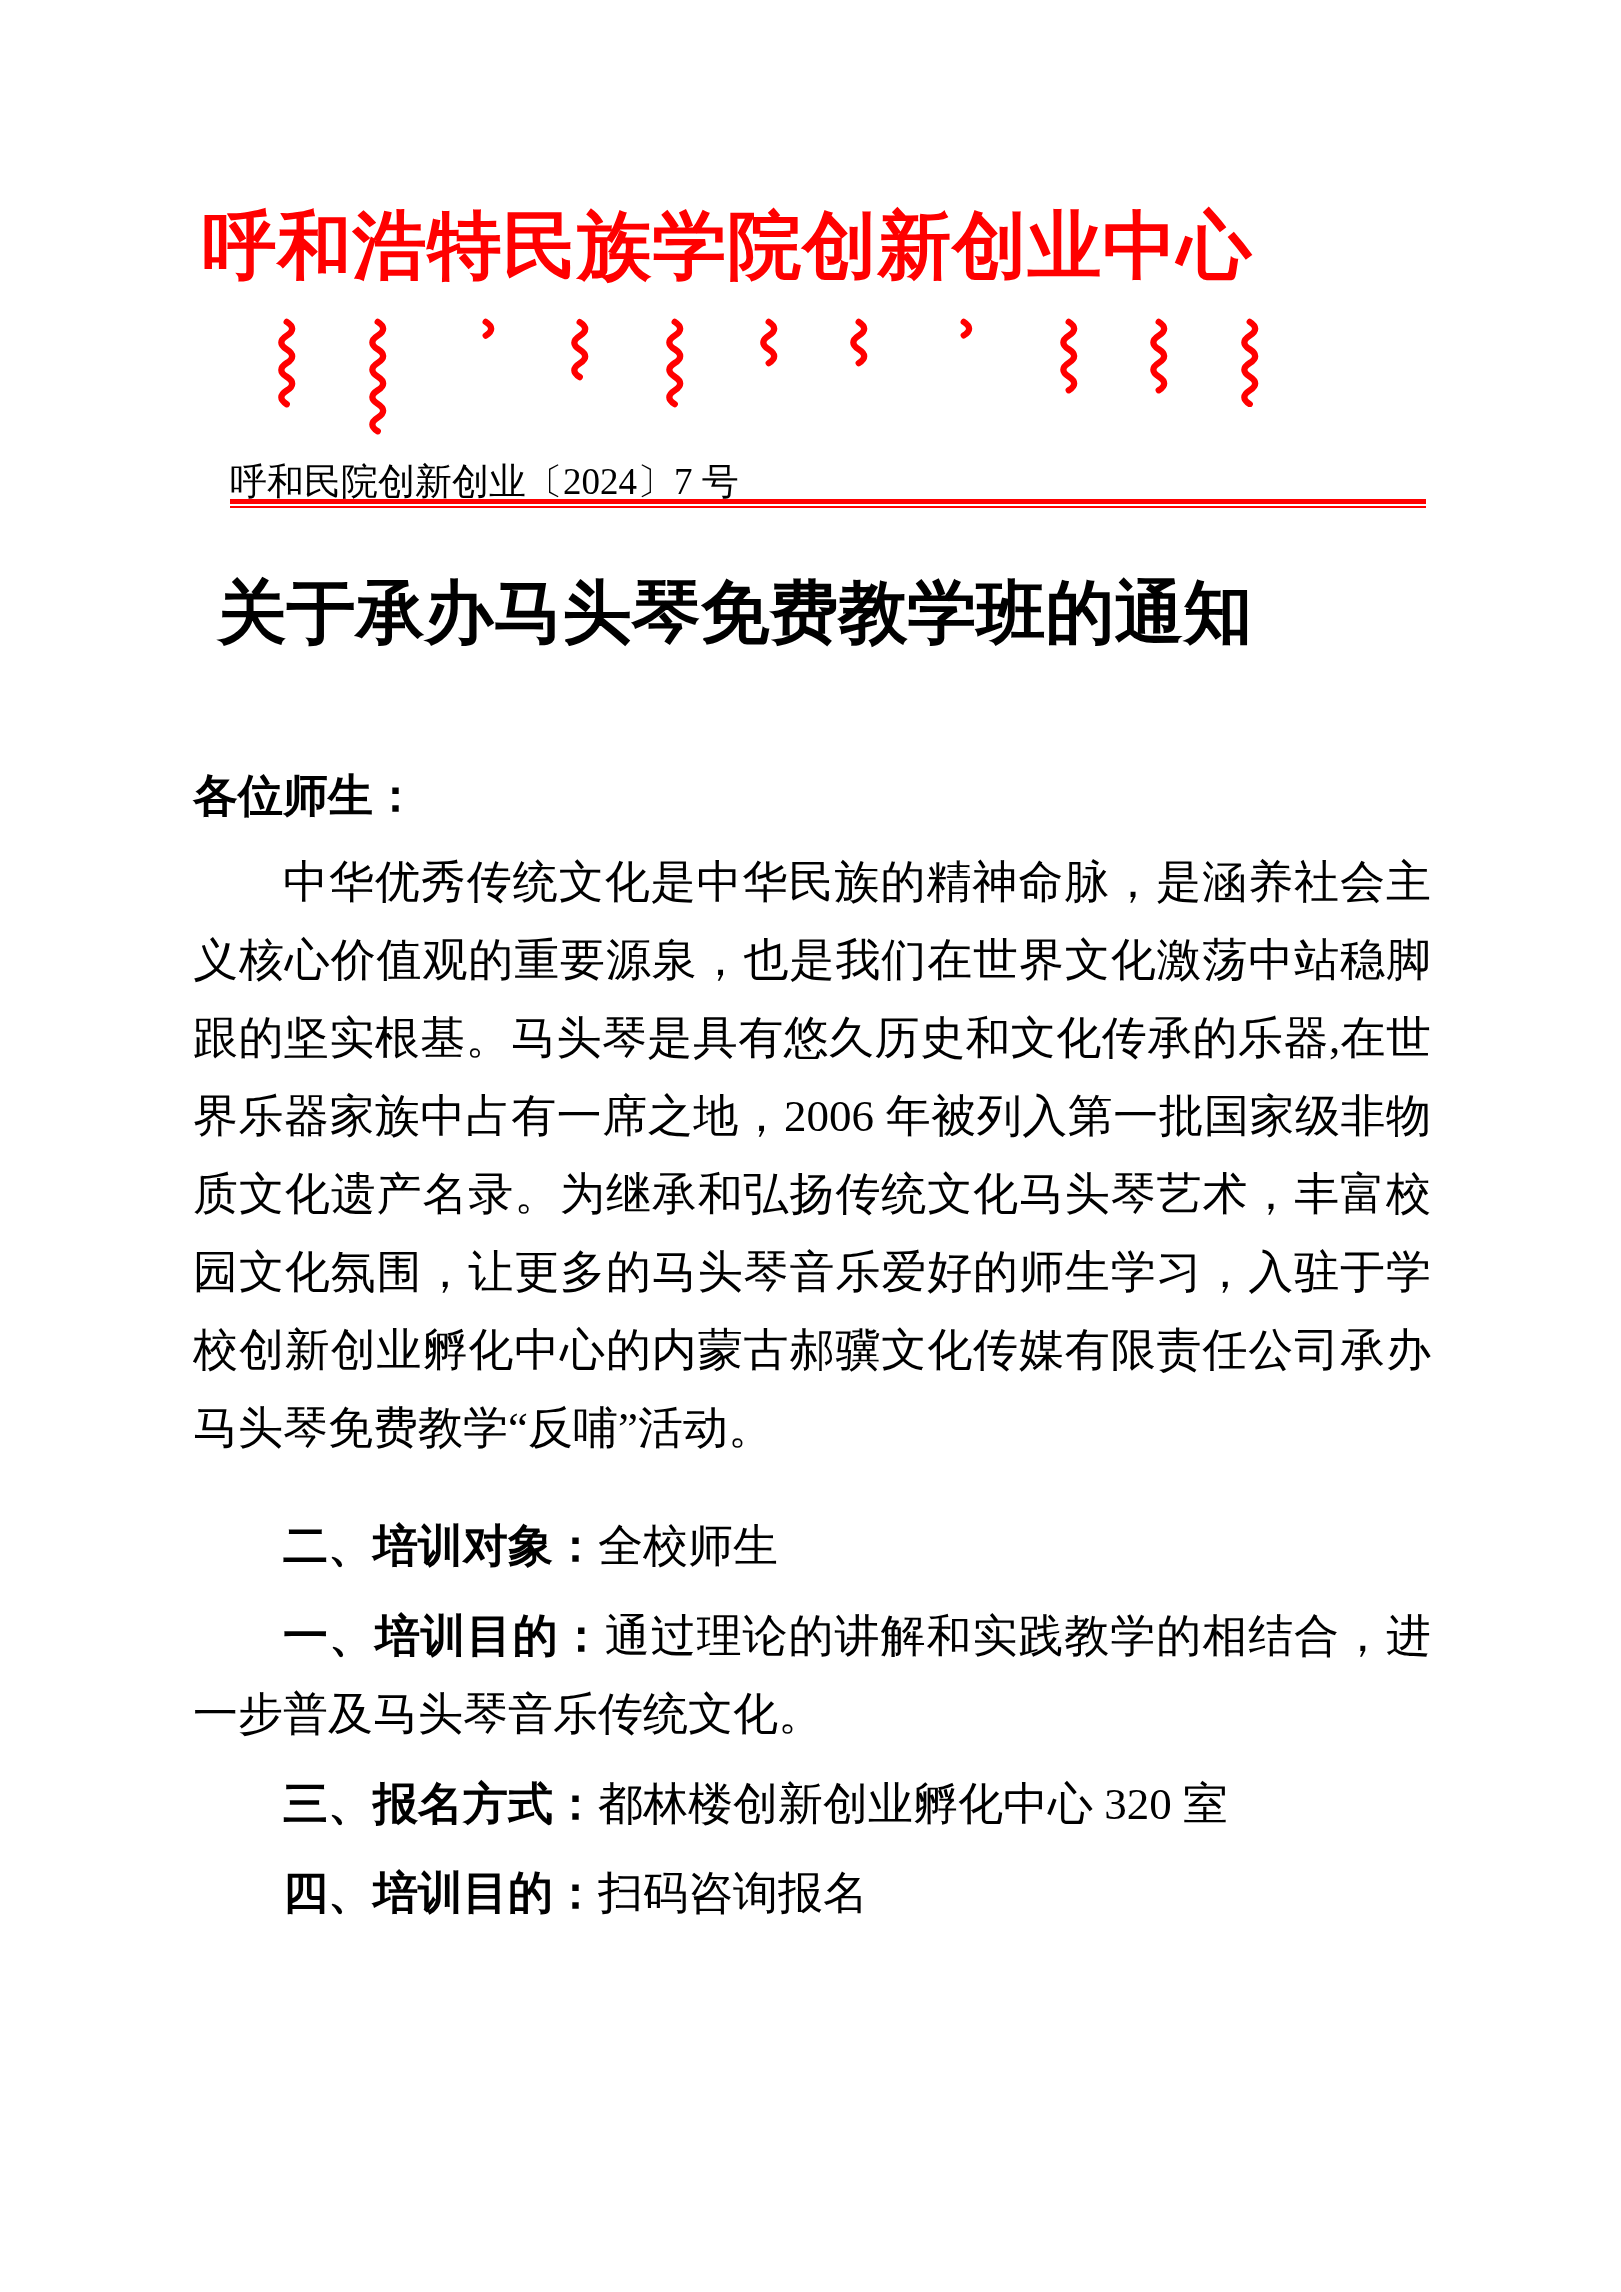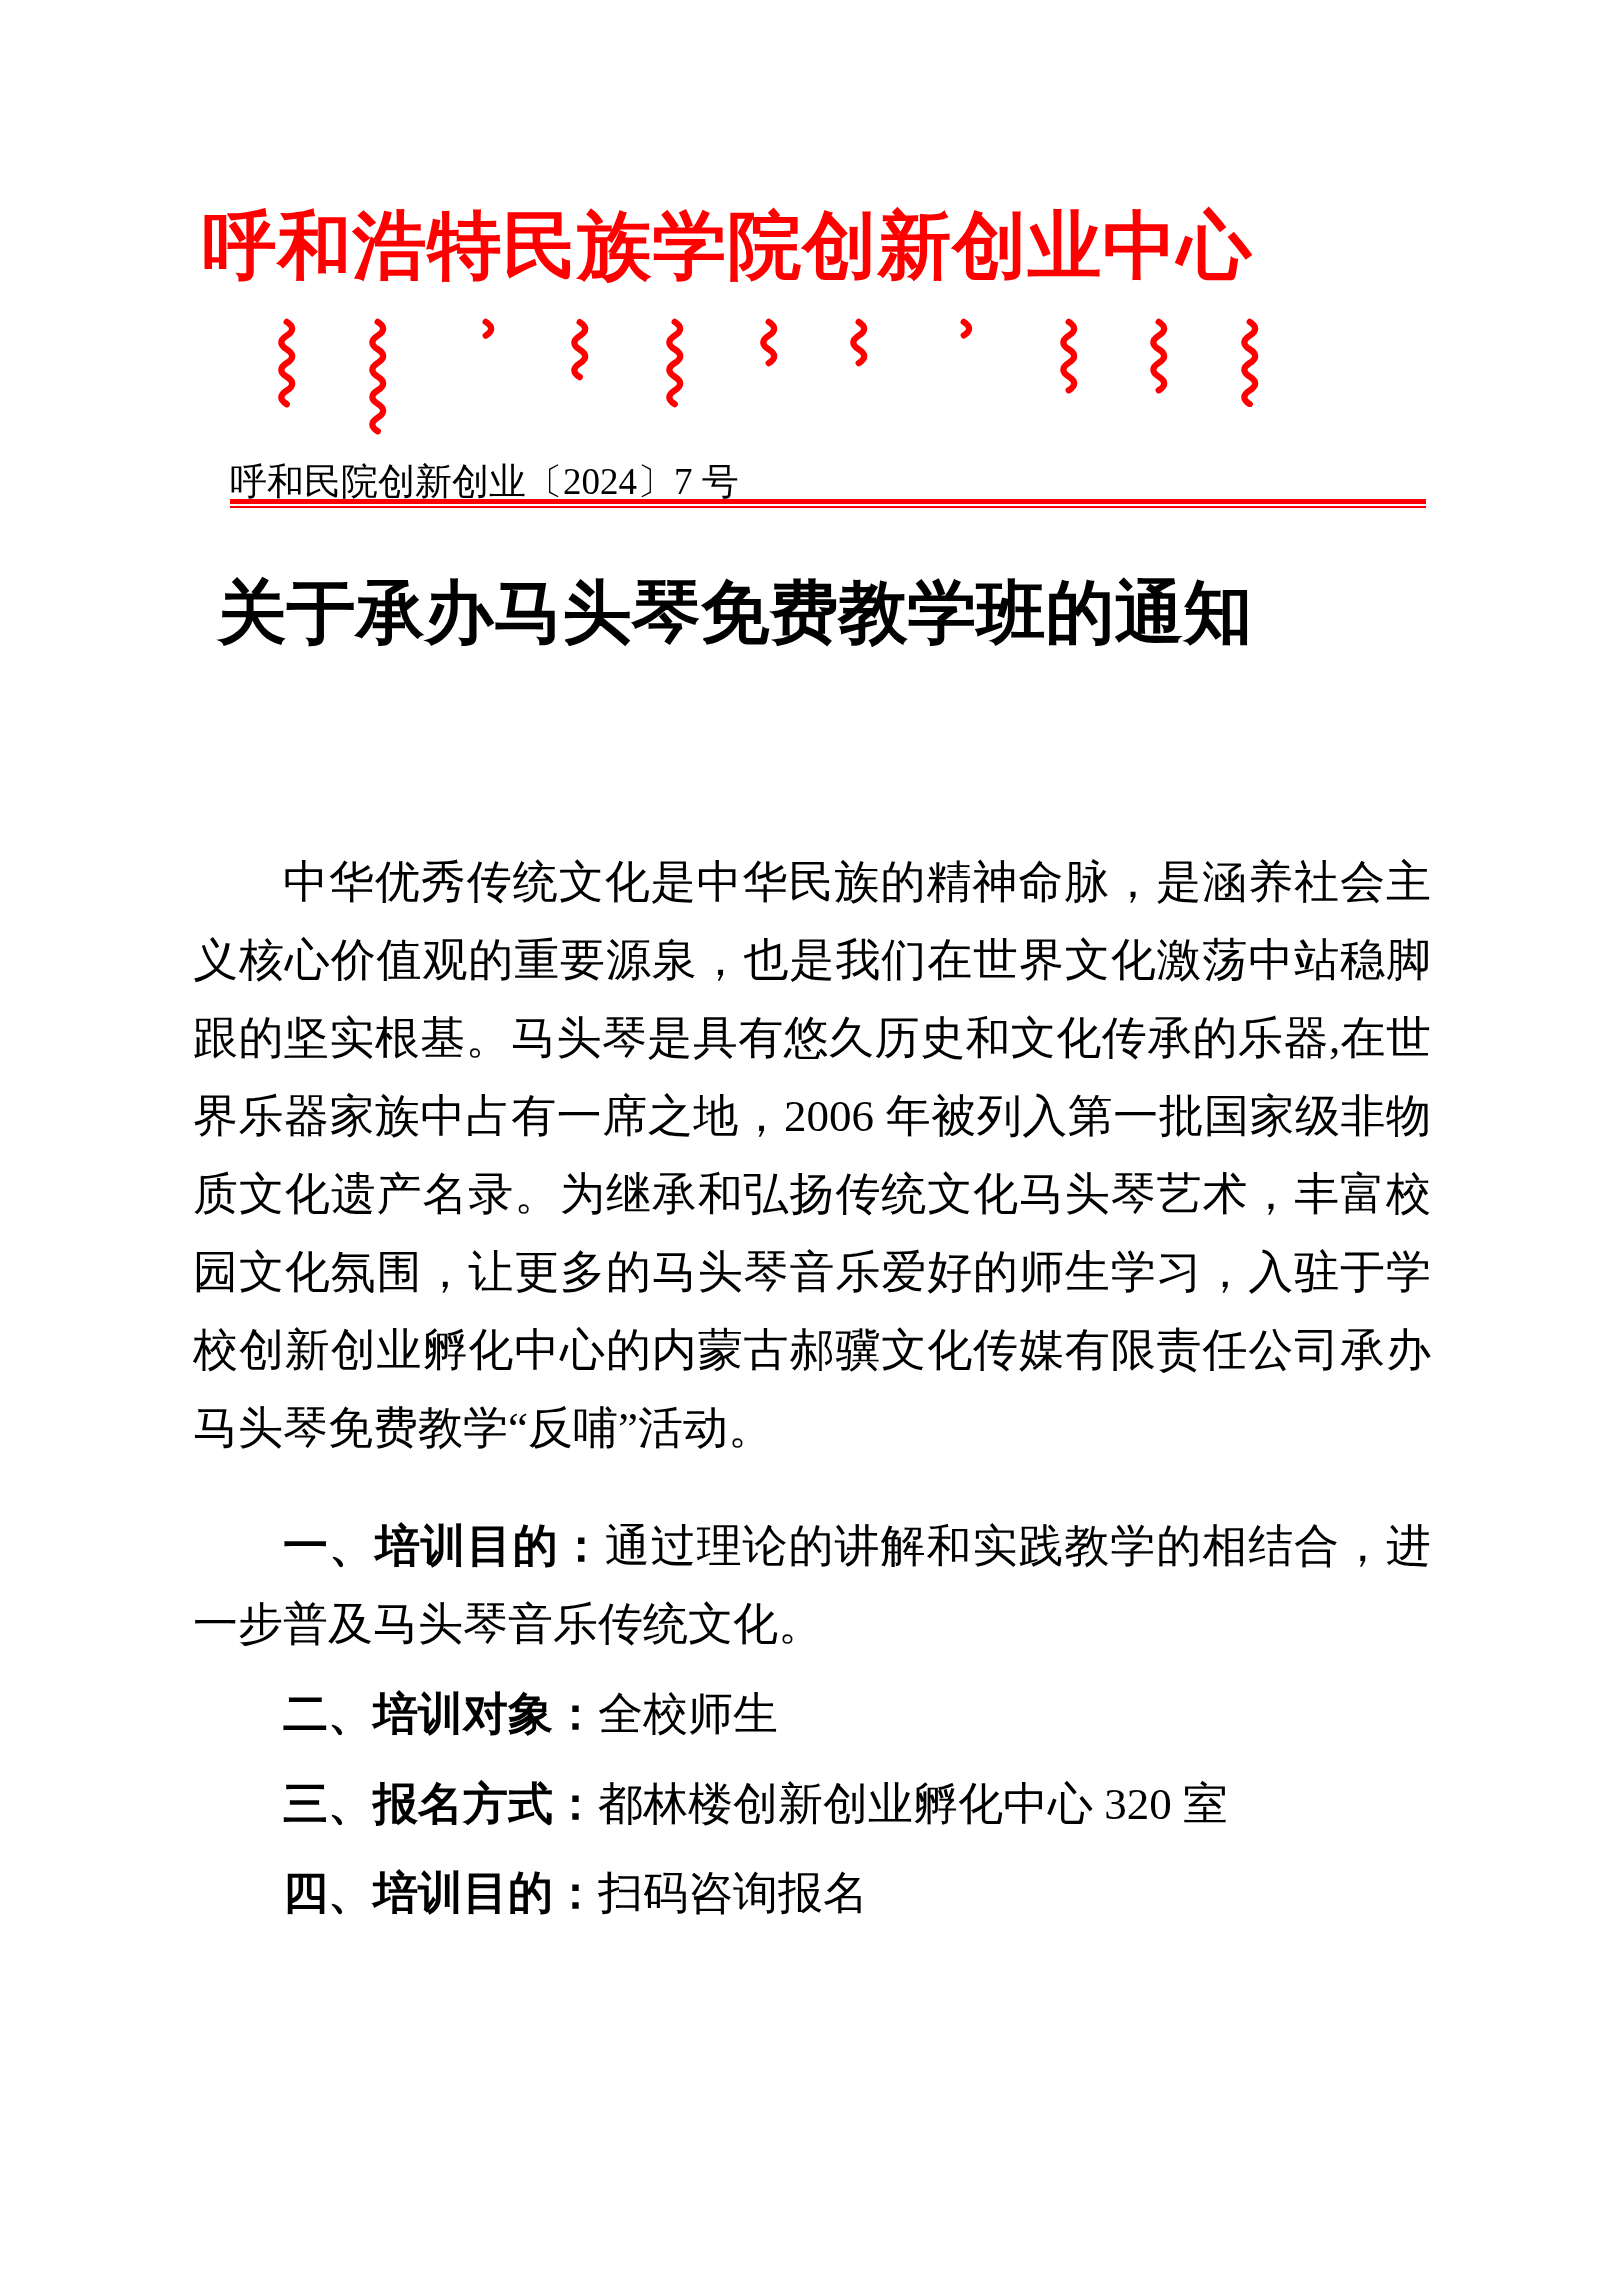--- a/index.html
+++ b/index.html
@@ -133,24 +133,25 @@
         <path d="M13,5 q11,7 0,14 q-11,7 0,14 q11,7 0,14 q-11,7 0,14 q11,7 0,14 q-11,7 0,14" fill="none" stroke="#ff0000" stroke-width="6.5" stroke-linecap="round" stroke-linejoin="round"></path>
       </svg>
     </div>
 
   <div class="doc-number">呼和民院创新创业〔2024〕7 号</div>
 
   <div class="red-rule"></div>
 
   <div class="notice-title">关于承办马头琴免费教学班的通知</div>
 
+  <div class="salutation">各位师生：</div>
 
   <div class="body-paragraph">中华优秀传统文化是中华民族的精神命脉，是涵养社会主义核心价值观的重要源泉，也是我们在世界文化激荡中站稳脚跟的坚实根基。马头琴是具有悠久历史和文化传承的乐器,在世界乐器家族中占有一席之地，2006 年被列入第一批国家级非物质文化遗产名录。为继承和弘扬传统文化马头琴艺术，丰富校园文化氛围，让更多的马头琴音乐爱好的师生学习，入驻于学校创新创业孵化中心的内蒙古郝骥文化传媒有限责任公司承办马头琴免费教学“反哺”活动。</div>
 
   <div class="items">
+    <p class="item"><span class="label">二、培训对象：</span><span class="content">全校师生</span></p>
     <p class="item"><span class="label">一、培训目的：</span><span class="content">通过理论的讲解和实践教学的相结合，进一步普及马头琴音乐传统文化。</span></p>
-    <p class="item"><span class="label">二、培训对象：</span><span class="content">全校师生</span></p>
     <p class="item"><span class="label">三、报名方式：</span><span class="content">都林楼创新创业孵化中心 320 室</span></p>
     <p class="item"><span class="label">四、培训目的：</span><span class="content">扫码咨询报名</span></p>
   </div>
 
 </div>
 
 
 </body></html>

